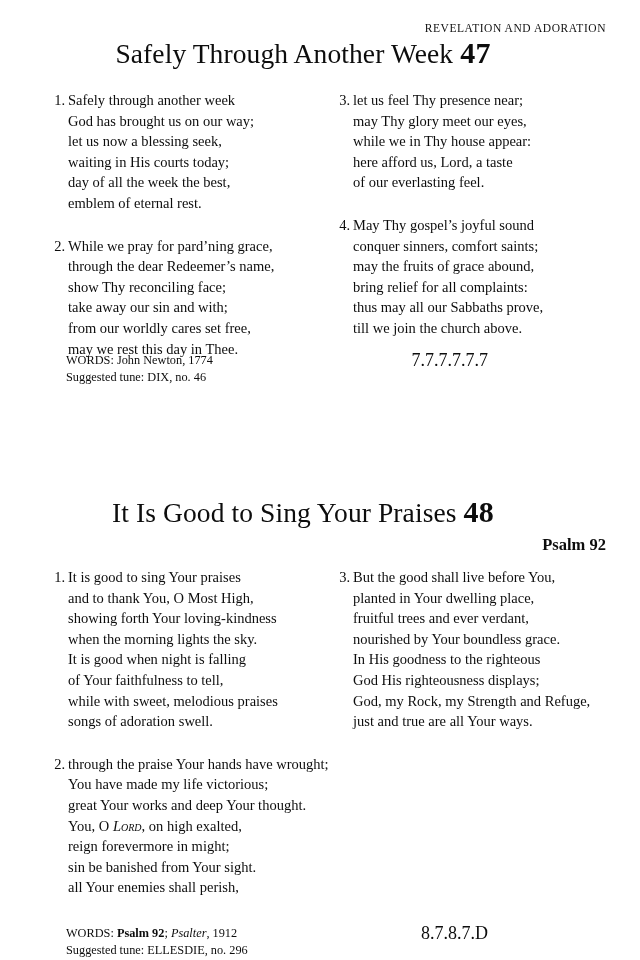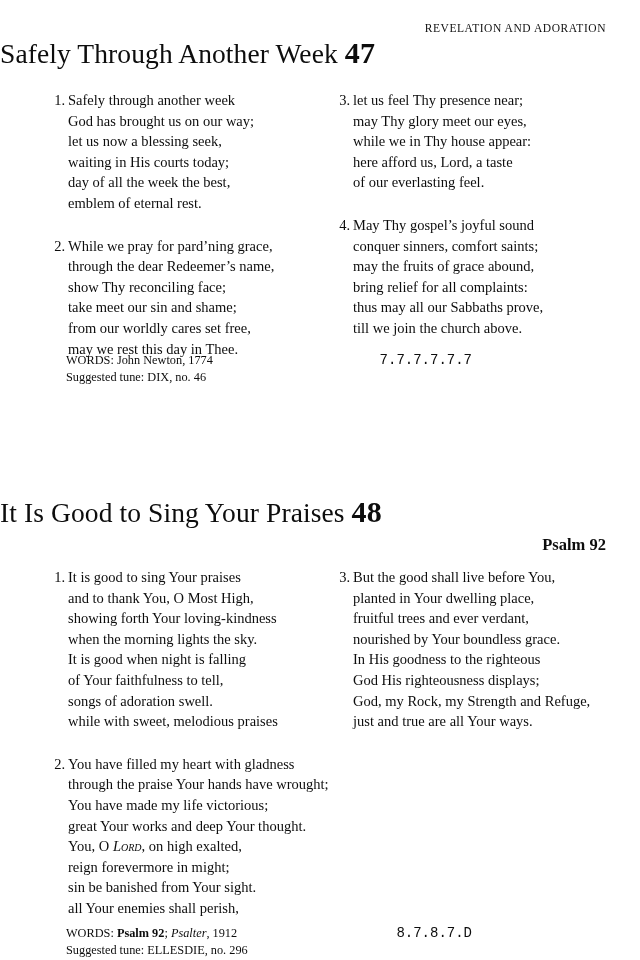--- a/index.html
+++ b/index.html
@@ -36,21 +36,21 @@
     padding-right: 34px;
     font-size: 11.5px;
     letter-spacing: 0.55px;
     font-variant: small-caps;
     text-transform: uppercase;
     line-height: 13px;
     color: #111;
   }
 
   .title-row {
-    text-align: left;
+    text-align: center;
     padding-right: 34px;
     line-height: 36px;
     white-space: nowrap;
   }
   .hymn-title {
     font-size: 27.5px;
     font-weight: normal;
     letter-spacing: 0.1px;
   }
   .hymn-number {
@@ -116,26 +116,25 @@
   }
   .credits-inner {
     position: relative;
     margin: 0 34px 0 66px;
     font-size: 12.3px;
     line-height: 16.5px;
   }
   .credit-line { white-space: nowrap; }
   .meter {
     position: absolute;
-    right: 18px;
+    right: 2px;
     top: 0;
-    font-size: 14px;
+    font-size: 18px;
     line-height: 16.5px;
     white-space: nowrap;
-    font-family: Liberation Mono, monospace;
   }
   .b { font-weight: bold; }
   .i { font-style: italic; }
 </style>
 </head>
 <body>
 
 <div class="page">
 
   <div class="hymn" id="hymn-47">
@@ -161,21 +160,21 @@
             <div class="line">emblem of eternal rest.</div>
           </div>
         </div>
 
         <div class="stanza" style="margin-top: 4px;">
           <span class="stanza-num">2.</span>
           <div class="stanza-lines">
             <div class="line">While we pray for pard’ning grace,</div>
             <div class="line">through the dear Redeemer’s name,</div>
             <div class="line">show Thy reconciling face;</div>
-            <div class="line">take meet our sin and shame;</div>
+            <div class="line">take away our sin and with;</div>
             <div class="line">from our worldly cares set free,</div>
             <div class="line">may we rest this day in Thee.</div>
           </div>
         </div>
 
       </div>
 
       <div class="col col-right">
 
         <div class="stanza">
@@ -228,29 +227,28 @@
 
         <div class="stanza">
           <span class="stanza-num">1.</span>
           <div class="stanza-lines">
             <div class="line">It is good to sing Your praises</div>
             <div class="line">and to thank You, O Most High,</div>
             <div class="line">showing forth Your loving-kindness</div>
             <div class="line">when the morning lights the sky.</div>
             <div class="line">It is good when night is falling</div>
             <div class="line">of Your faithfulness to tell,</div>
+            <div class="line">while with sweet, melodious praises</div>
             <div class="line">songs of adoration swell.</div>
-            <div class="line">while with sweet, melodious praises</div>
           </div>
         </div>
 
         <div class="stanza" style="margin-top: 8px;">
           <span class="stanza-num">2.</span>
           <div class="stanza-lines">
-            <div class="line">You have filled my heart with gladness</div>
             <div class="line">through the praise Your hands have wrought;</div>
             <div class="line">You have made my life victorious;</div>
             <div class="line">great Your works and deep Your thought.</div>
             <div class="line">You, O <span class="sc">Lord</span>, on high exalted,</div>
             <div class="line">reign forevermore in might;</div>
             <div class="line">sin be banished from Your sight.</div>
             <div class="line">all Your enemies shall perish,</div>
           </div>
         </div>
 

